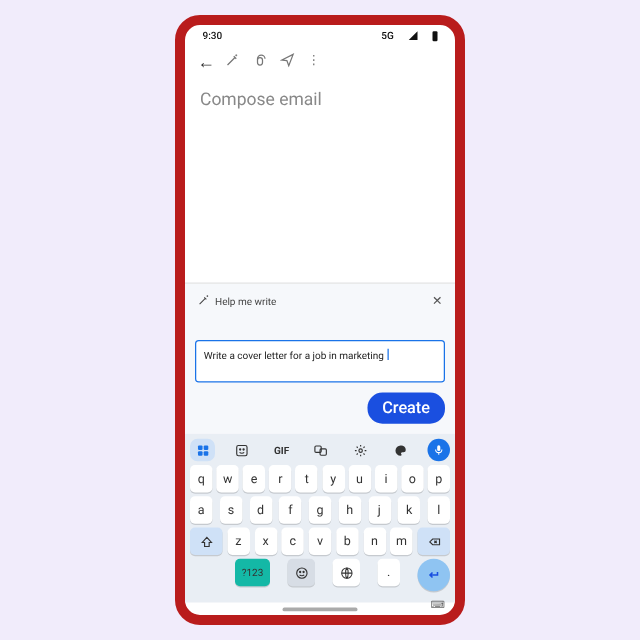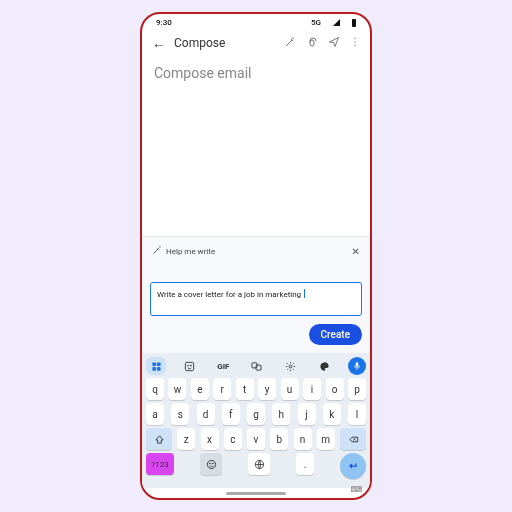--- a/index.html
+++ b/index.html
@@ -1,47 +1,47 @@
 <!DOCTYPE html>
 <html><head>
 <meta charset="utf-8">
 <style>
   * { box-sizing: border-box; margin: 0; padding: 0; font-family: -apple-system, Roboto, Arial, sans-serif; }
   body { width: 512px; height: 512px; background: #f1ecfb; display: flex; align-items: center; justify-content: center; }
-  .phone { width: 232px; height: 488px; background: #fff; border: 2px solid #b91c1c; border-radius: 20px; overflow: hidden; display: flex; flex-direction: column; position: relative; }
+  .phone { width: 232px; height: 488px; background: #fff; border: 8px solid #b91c1c; border-radius: 20px; overflow: hidden; display: flex; flex-direction: column; position: relative; }
   .statusbar { display: flex; justify-content: space-between; align-items: center; padding: 4px 14px 2px; font-size: 8px; font-weight: 500; color: #111; }
   .sb-right { display: flex; align-items: center; gap: 12px; }
   .tri { width: 0; height: 0; border-left: 7px solid transparent; border-bottom: 7px solid #111; }
   .batt { width: 4px; height: 8px; background: #111; border-radius: 1px; }
   .appbar { display: flex; align-items: center; gap: 8px; padding: 6px 10px; }
   .back { font-size: 14px; color: #333; }
   .title { font-size: 12px; color: #333; flex: 1; }
   .ab-icons { display: flex; gap: 10px; color: #777; }
   .ab-icons span { font-size: 10px; }
   .ab-icons svg { width: 12px; height: 12px; }
   .subject { display: flex; justify-content: space-between; align-items: center; padding: 6px 12px; border-top: 1px solid #eee; border-bottom: 1px solid #eee; font-size: 9px; color: #888; }
   .body { padding: 8px 12px; font-size: 14px; color: #888; flex: 1; }
   .panel { background: #f6f8fb; border-top: 1px solid #e5e5e5; padding: 6px 8px 8px; }
   .panel-h { display: flex; align-items: center; font-size: 8px; color: #444; gap: 4px; padding: 2px 2px 6px; }
   .panel-h .close { margin-left: auto; font-size: 10px; color: #555; }
   .prompt { background: #fff; border: 1.5px solid #1a73e8; border-radius: 3px; padding: 6px 6px; font-size: 8px; color: #222; min-height: 34px; position: relative; margin-top: 19px; }
   .prompt::after { content:""; display:inline-block; width:1px; height:9px; background:#1a73e8; margin-left:1px; vertical-align:-1px; }
-  .create { background: #1a4fe0; color: #fff; border: none; border-radius: 12px; padding: 5px 12px; font-size: 10px; font-weight: 500; float: right; margin-top: 8px; }
+  .create { background: #1a4fe0; color: #fff; border: none; border-radius: 12px; padding: 5px 12px; font-size: 13px; font-weight: 500; float: right; margin-top: 8px; }
   .clear { clear: both; }
   .kbd { background: #e9eef4; padding: 4px 4px 6px; }
   .krow { display: flex; justify-content: space-between; gap: 3px; margin-bottom: 3px; }
   .tool { width: 20px; height: 18px; background: transparent; border-radius: 4px; display: flex; align-items: center; justify-content: center; font-size: 9px; color: #333; }
   .tool.first { background: #cfe1f7; color:#1a73e8; border-radius:6px; }
   .tool.mic { background: #1a73e8; color: #fff; border-radius: 50%; width:18px; height:18px; }
   .key { background: #fff; border-radius: 4px; width: 18px; height: 22px; display: flex; align-items: center; justify-content: center; font-size: 10px; color: #333; box-shadow: 0 1px 0 rgba(0,0,0,0.15); }
   .key.wide { width: 26px; background:#cfe1f7; }
   .key.del { width: 26px; background:#cfe1f7; }
   .key.shift svg, .key.del svg { width:11px; height:11px; }
   .key.space { flex: 1; font-size:8px; color:#555; }
-  .key.sym { width: 28px; font-size:8px; background:#d946ef; }
+  .key.sym { width: 28px; font-size:8px; background:#14b8a6;margin-left:36px; }
   .key.emoji { width: 22px; background:#d7dde5; }
   .key.globe { width: 22px; }
   .key.enter { width: 26px; background:#8fc4f2; border-radius:50%; height:26px; }
   .key.dot { width:18px; }
   .navbar { height: 10px; display:flex; align-items:center; justify-content:center; }
   .navpill { width: 60px; height: 3px; background:#aaa; border-radius: 2px; }
   .kb-icon { position:absolute; right:8px; bottom:4px; font-size:8px; color:#666; }
 </style>
 </head>
 <body>
@@ -52,21 +52,20 @@
     <span>9:30</span>
     <div class="sb-right">
       <span>5G</span>
       <span class="tri"></span>
       <span class="batt"></span>
     </div>
   </div>
 
   <div class="appbar">
     <span class="back">←</span>
-    <span class="title">Compose</span>
     <div class="ab-icons">
       <span>
         <svg viewBox="0 0 24 24" fill="none" stroke="#777" stroke-width="2">
             <path d="M4 20 L16 8 M14 6 L18 10"></path>
             <path d="M18 3v3M16.5 4.5h3" stroke-width="1.5"></path>
           </svg>
       </span>
       <span>
         <svg viewBox="0 0 24 24" fill="none" stroke="#777" stroke-width="2">
             <path d="M8 12 a4 4 0 0 1 8 0 v4 a4 4 0 0 1 -8 0 v-6 a6 6 0 0 1 12 0"></path>

